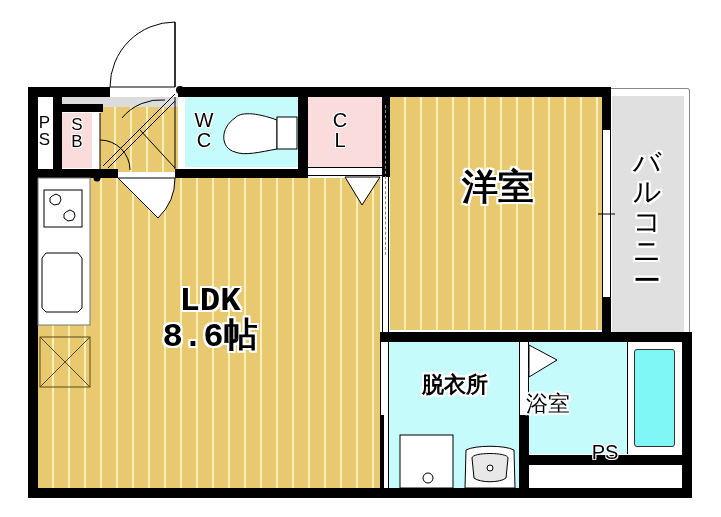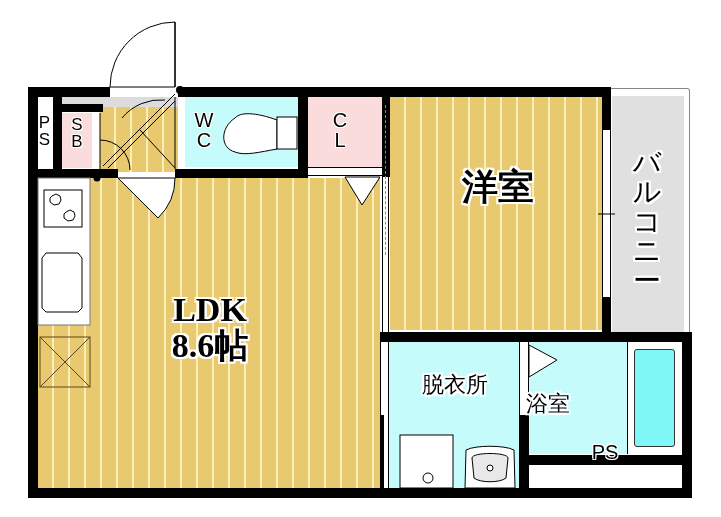--- a/index.html
+++ b/index.html
@@ -150,32 +150,32 @@
 </div>
 <div class="small-label stack" style="left:192px; top:110px; width:24px; font-size:20px;">
   <span>W</span>
   <span>C</span>
 </div>
 <div class="small-label stack" style="left:325px; top:110px; width:30px; font-size:20px;">
   <span>C</span>
   <span>L</span>
 </div>
 
-<div class="room-label stack" style="left:140px; top:292px; width:140px; font-size:34px; font-family:Liberation Serif, serif;">
+<div class="room-label stack" style="left:140px; top:284px; width:140px; font-size:34px; font-family:Liberation Mono, monospace;">
   <span>LDK</span>
   <span>8.6帖</span>
 </div>
 
 <div class="room-label stack" style="left:428px; top:168px; width:140px; font-size:36px;">
   <span>洋室</span>
 </div>
 
 <div class="room-label stack" style="left:625px; top:148px; width:44px; font-size:28px; font-weight:normal; line-height:1.05;">
   <span>バ</span>
   <span>ル</span>
   <span>コ</span>
   <span>ニ</span>
   <span>ー</span>
 </div>
 
-<div class="room-label" style="left:400px; top:373px; width:110px; font-size:22px; font-weight:normal;">脱衣所</div>
+<div class="room-label" style="left:400px; top:373px; width:110px; font-size:22px; font-weight:bold;">脱衣所</div>
 <div class="room-label" style="left:508px; top:392px; width:80px; font-size:22px; font-weight:normal;">浴室</div>
 <div class="small-label" style="left:560px; top:442px; width:90px; font-size:20px;">PS</div>
 
 </body></html>

